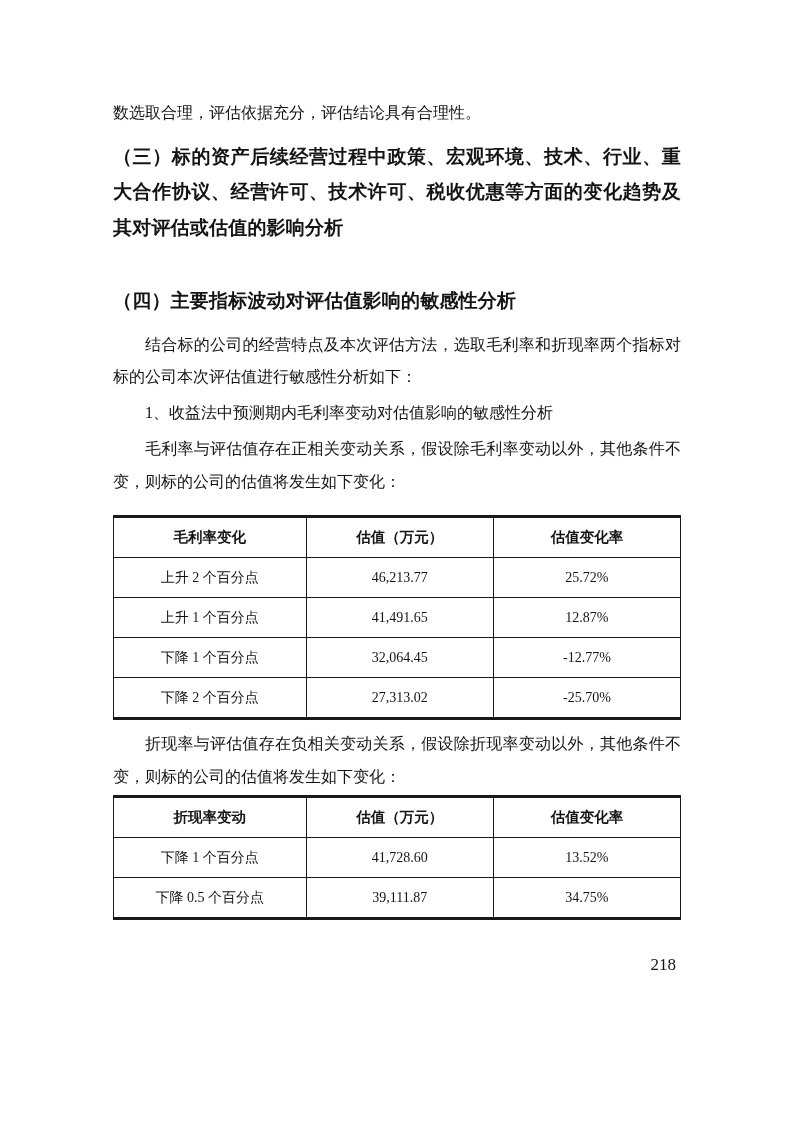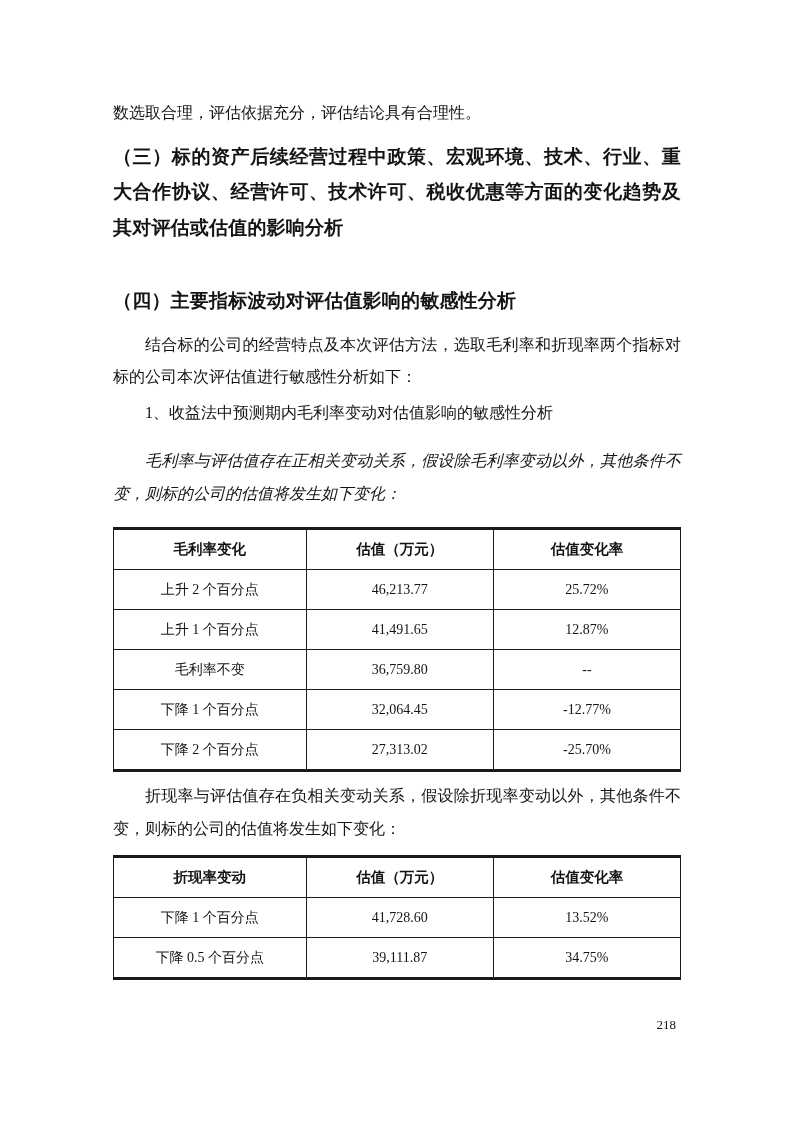--- a/index.html
+++ b/index.html
@@ -35,52 +35,52 @@
     margin: 0;
     text-align: justify;
     text-justify: inter-ideograph;
     letter-spacing: 0.2px;
   }
   .h-sec3 { margin-top: 9px; font-family: Liberation Serif, serif; }
   .p-sec3 { margin-top: -3px; }
   .h-sec4 { margin-top: 38px; }
   .p-intro { margin-top: 10px; }
   .p-title1 { margin-top: 3px; }
-  .p-body1 { margin-top: 16px; font-style: italic; }
+  .p-body1 { margin-top: 4px; }
   .p-title2 { margin-top: 11px; }
   .p-body2 { margin-top: 8px; }
   table.sens {
     width: 100%;
     border-collapse: collapse;
     table-layout: fixed;
     border-top: 3px solid #1a1a1a;
     border-bottom: 3px solid #1a1a1a;
   }
   table.t1 { margin-top: 17px; }
-  table.t2 { margin-top: 10px; }
+  table.t2 { margin-top: 2px; }
   table.sens th, table.sens td {
     border: 1px solid #1a1a1a;
     text-align: center;
     vertical-align: middle;
     font-size: 14px;
     line-height: 17px;
     padding: 11px 4px;
     overflow: hidden;
     white-space: nowrap;
   }
   table.sens th {
     font-weight: 700;
     font-size: 14.5px;
   }
   table.sens th:nth-child(1), table.sens td:nth-child(1) { width: 34%; }
   table.sens th:nth-child(2), table.sens td:nth-child(2) { width: 33%; }
   table.sens th:nth-child(3), table.sens td:nth-child(3) { width: 33%; }
   .pageno {
     text-align: right;
-    font-size: 13px;
+    font-size: 17px;
     line-height: 16px;
     margin: 37px 5px 0 0;
   }
 </style>
 </head>
 <body>
 
 <div class="page">
 
   <p class="p-cont">数选取合理，评估依据充分，评估结论具有合理性。</p>
@@ -107,25 +107,20 @@
       <tbody>
         <tr>
           <td>上升 2 个百分点</td>
           <td>46,213.77</td>
           <td>25.72%</td>
         </tr>
         <tr>
           <td>上升 1 个百分点</td>
           <td>41,491.65</td>
           <td>12.87%</td>
-        </tr>
-        <tr>
-          <td>毛利率不变</td>
-          <td>36,759.80</td>
-          <td>--</td>
         </tr>
         <tr>
           <td>下降 1 个百分点</td>
           <td>32,064.45</td>
           <td>-12.77%</td>
         </tr>
         <tr>
           <td>下降 2 个百分点</td>
           <td>27,313.02</td>
           <td>-25.70%</td>

